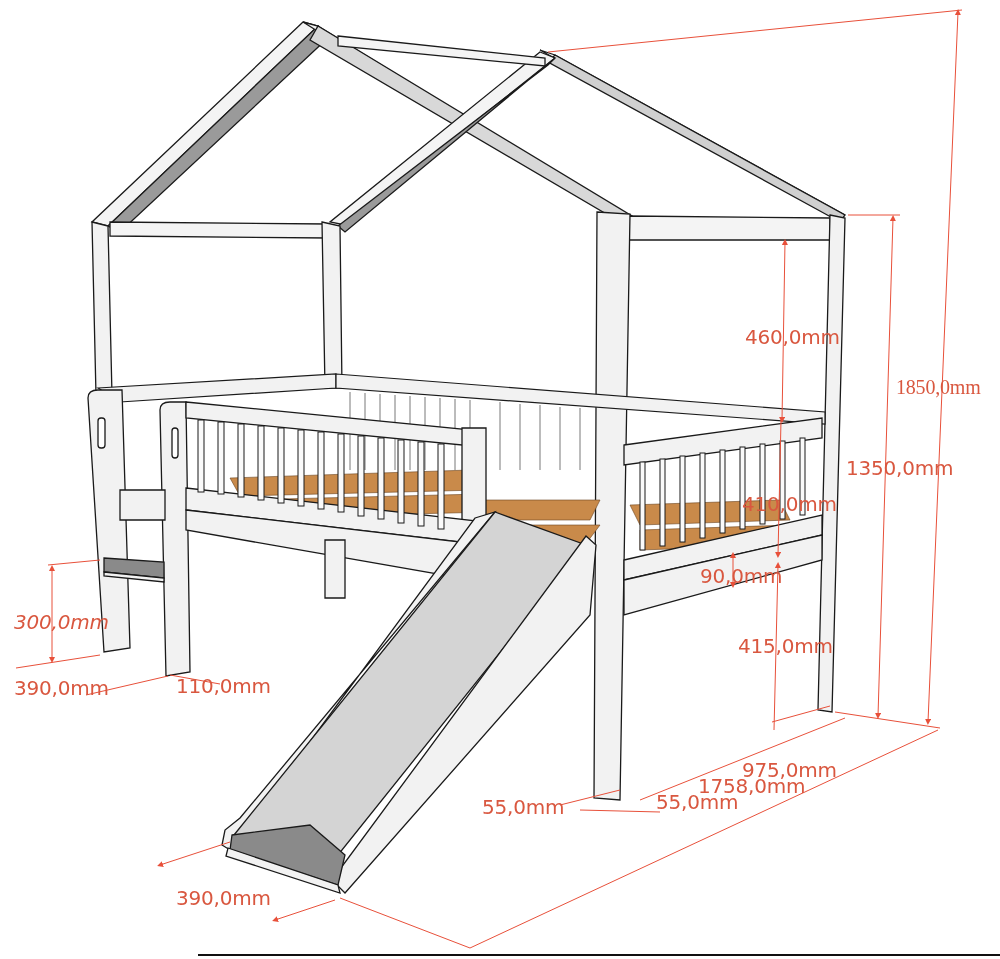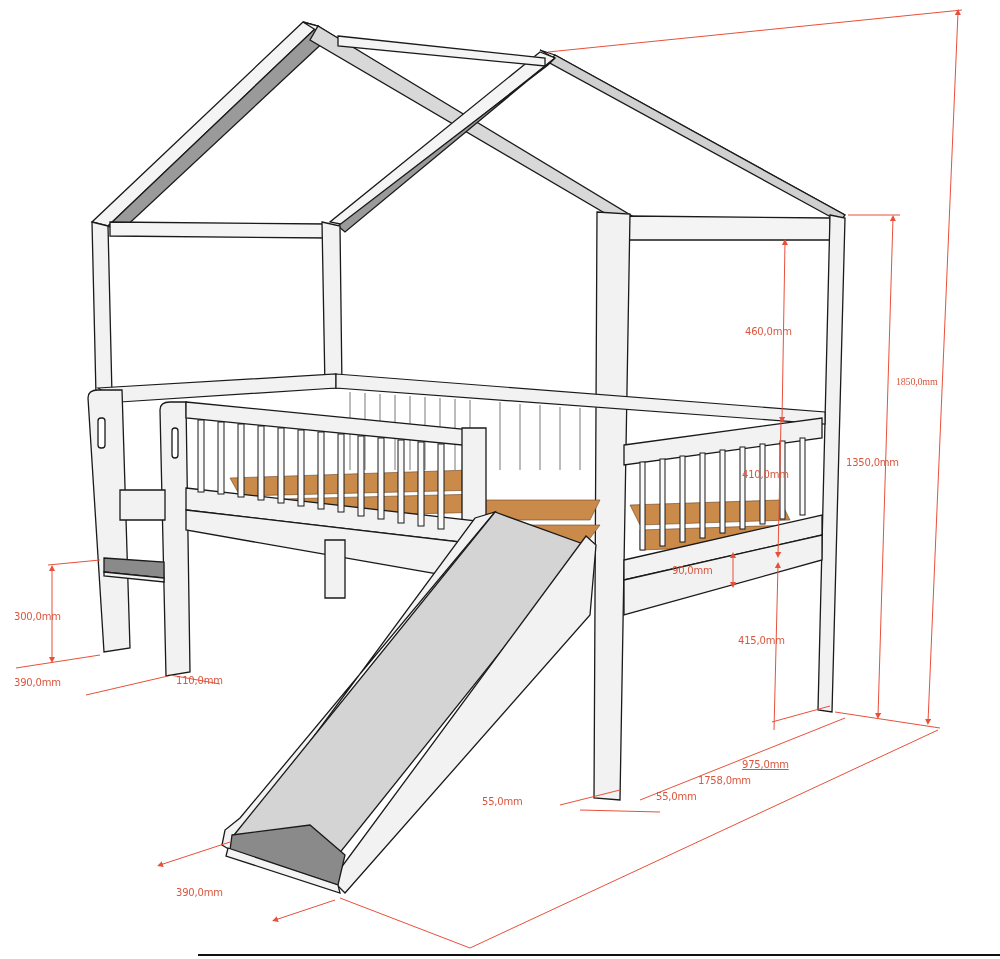--- a/index.html
+++ b/index.html
@@ -1,18 +1,18 @@
 <!DOCTYPE html>
 <html><head>
 <meta charset="utf-8">
 <style>
   html, body { margin:0; padding:0; background:#ffffff; }
   body { width:1000px; height:959px; overflow:hidden; position:relative; font-family:"DejaVu Sans", sans-serif; }
   #stage { position:absolute; left:0; top:0; width:1000px; height:959px; }
-  .dim-label { position:absolute; color:#d9573f; font-family:"DejaVu Sans", sans-serif; font-size:10px; white-space:nowrap; letter-spacing:-0.2px; line-height:1; }
+  .dim-label { position:absolute; color:#d9573f; font-family:"DejaVu Sans", sans-serif; font-size:20px; white-space:nowrap; letter-spacing:-0.2px; line-height:1; }
   .baseline { position:absolute; left:198px; top:954px; width:802px; height:2px; background:#111; }
 </style>
 </head>
 <body>
 
 <div id="stage">
 <svg width="1000" height="959" viewBox="0 0 1000 959" xmlns="http://www.w3.org/2000/svg">
   <defs>
     <marker id="arr" viewBox="0 0 10 10" refX="5" refY="5" markerWidth="6" markerHeight="6" orient="auto-start-reverse">
       <path d="M0,0 L10,5 L0,10 z" fill="#e8503a"></path>
@@ -151,26 +151,26 @@
     <line x1="170" y1="675" x2="220" y2="684"></line>
     <line x1="160" y1="865" x2="230" y2="842" marker-start="url(#arr)"></line>
     <line x1="275" y1="920" x2="335" y2="900" marker-start="url(#arr)"></line>
     <line x1="340" y1="898" x2="470" y2="948"></line>
   </g>
 </svg>
 
 <span class="dim-label" style="left:896px; top:377px;font-family:Liberation Serif, serif;">1850,0mm</span>
 <span class="dim-label" style="left:846px; top:458px;">1350,0mm</span>
 <span class="dim-label" style="left:745px; top:327px;">460,0mm</span>
-<span class="dim-label" style="left:742px; top:470px;">410,0mm</span>
-<span class="dim-label" style="left:672px; top:566px;">90,0mm</span>
+<span class="dim-label" style="left:742px; top:494px;">410,0mm</span>
+<span class="dim-label" style="left:700px; top:566px;">90,0mm</span>
 <span class="dim-label" style="left:738px; top:636px;">415,0mm</span>
-<span class="dim-label" style="left:742px; top:760px;text-decoration:underline;">975,0mm</span>
+<span class="dim-label" style="left:742px; top:760px;">975,0mm</span>
 <span class="dim-label" style="left:698px; top:776px;">1758,0mm</span>
 <span class="dim-label" style="left:482px; top:797px;">55,0mm</span>
 <span class="dim-label" style="left:656px; top:792px;">55,0mm</span>
-<span class="dim-label" style="left:14px; top:612px;">300,0mm</span>
+<span class="dim-label" style="left:14px; top:612px;font-style:italic;">300,0mm</span>
 <span class="dim-label" style="left:14px; top:678px;">390,0mm</span>
 <span class="dim-label" style="left:176px; top:676px;text-align:center;">110,0mm</span>
 <span class="dim-label" style="left:176px; top:888px;">390,0mm</span>
 
 <div class="baseline"></div>
 </div>
 
 </body></html>

